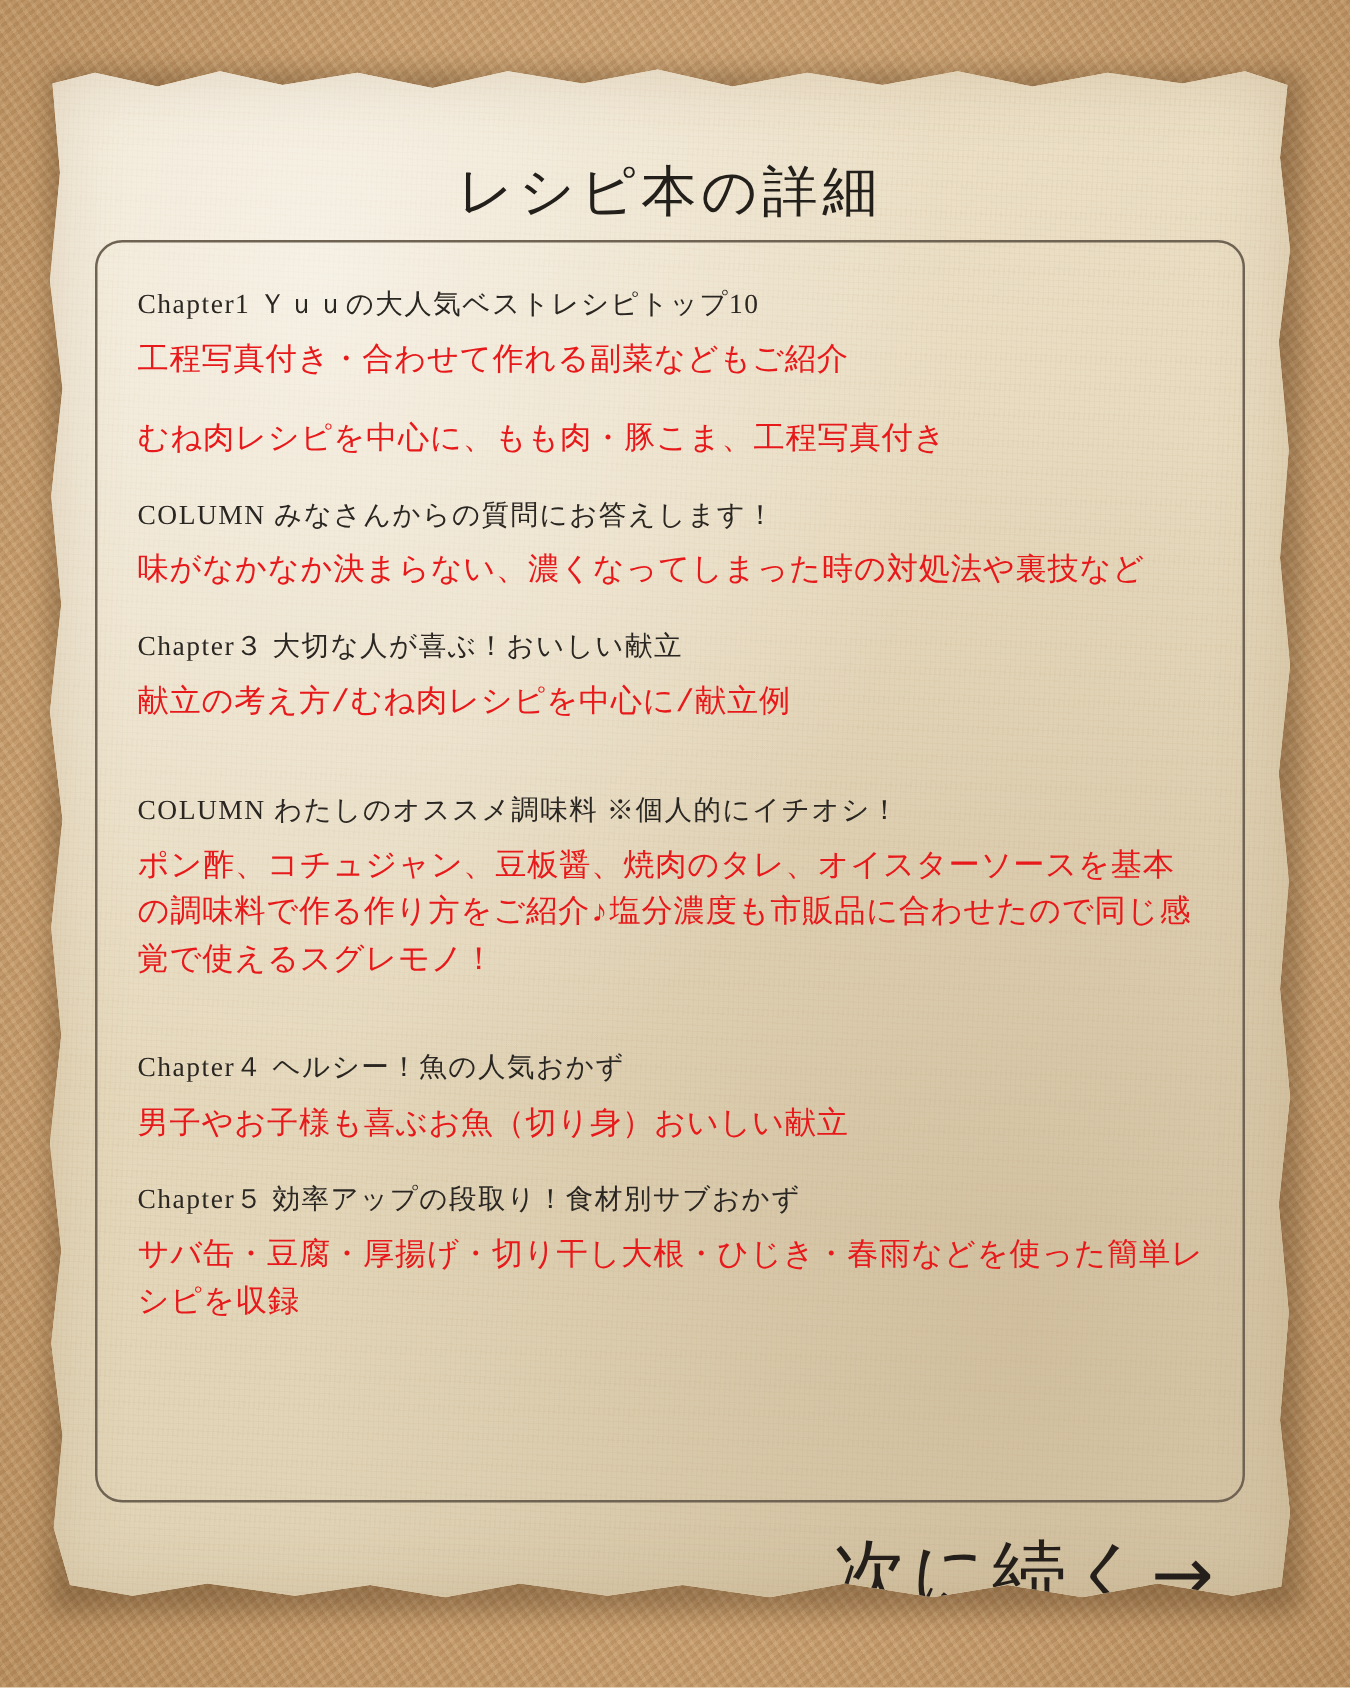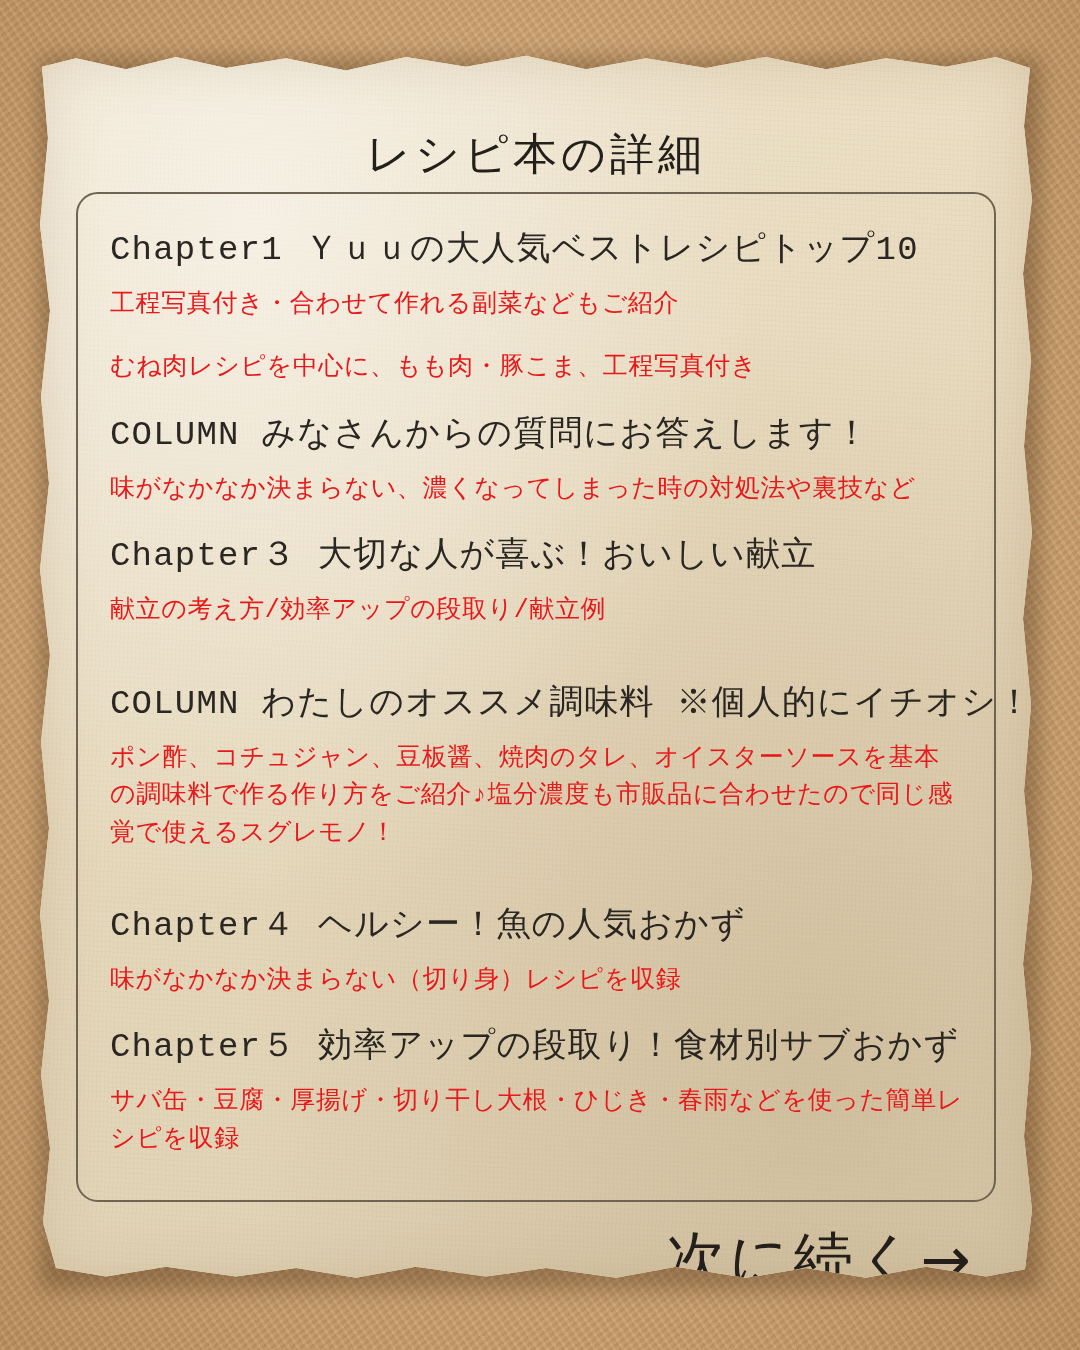--- a/index.html
+++ b/index.html
@@ -101,22 +101,22 @@
     border-radius: 22px;
     box-sizing: border-box;
     padding: 34px 30px 20px 32px;
   }
 
   .entry { margin-bottom: 26px; }
   .entry:last-child { margin-bottom: 0; }
   .entry.gap-before { margin-top: 52px; }
 
   .heading {
-    font-family: Liberation Mono, monospace;
-    font-size: 34px;
+    font-family: Liberation Serif, serif;
+    font-size: 22px;
     line-height: 1.35;
     color: #2a2622;
     letter-spacing: 1.2px;
     margin-bottom: 12px;
     white-space: nowrap;
   }
   .desc {
     font-family: Liberation Mono, monospace;
     font-size: 25px;
     line-height: 1.5;
@@ -157,31 +157,31 @@
         <div class="desc">むね肉レシピを中心に、もも肉・豚こま、工程写真付き</div>
       </div>
 
       <div class="entry">
         <div class="heading">COLUMN みなさんからの質問にお答えします！</div>
         <div class="desc">味がなかなか決まらない、濃くなってしまった時の対処法や裏技など</div>
       </div>
 
       <div class="entry">
         <div class="heading">Chapter３ 大切な人が喜ぶ！おいしい献立</div>
-        <div class="desc">献立の考え方/効率アップの段取り/献立例</div>
+        <div class="desc">献立の考え方/むね肉レシピを中心に/献立例</div>
       </div>
 
       <div class="entry gap-before">
         <div class="heading">COLUMN わたしのオススメ調味料 ※個人的にイチオシ！</div>
         <div class="desc">ポン酢、コチュジャン、豆板醤、焼肉のタレ、オイスターソースを基本の調味料で作る作り方をご紹介♪塩分濃度も市販品に合わせたので同じ感覚で使えるスグレモノ！</div>
       </div>
 
       <div class="entry gap-before">
         <div class="heading">Chapter４ ヘルシー！魚の人気おかず</div>
-        <div class="desc">味がなかなか決まらない（切り身）レシピを収録</div>
+        <div class="desc">男子やお子様も喜ぶお魚（切り身）おいしい献立</div>
       </div>
 
       <div class="entry">
         <div class="heading">Chapter５ 効率アップの段取り！食材別サブおかず</div>
         <div class="desc">サバ缶・豆腐・厚揚げ・切り干し大根・ひじき・春雨などを使った簡単レシピを収録</div>
       </div>
 
     </div>
 
     <div class="footer">次に続く→</div>

